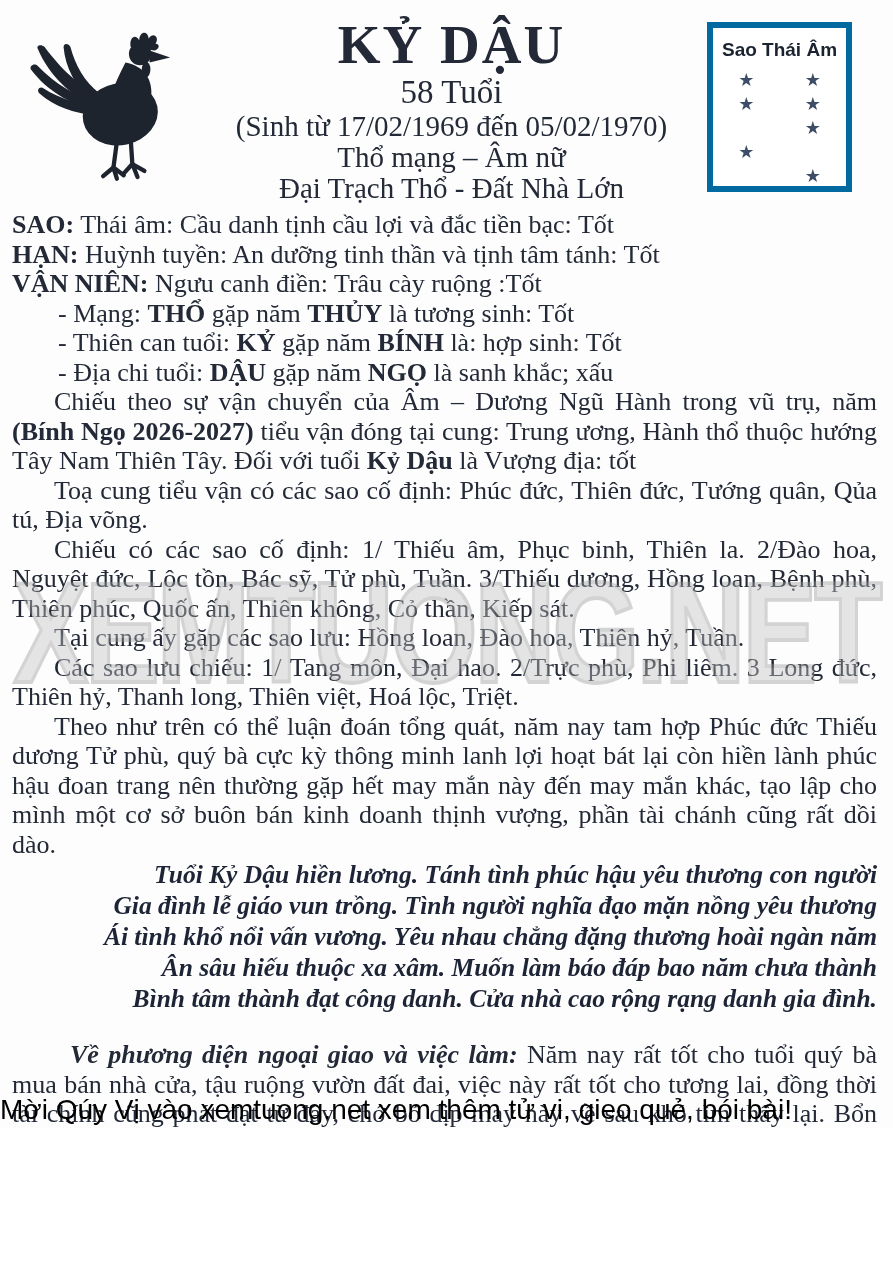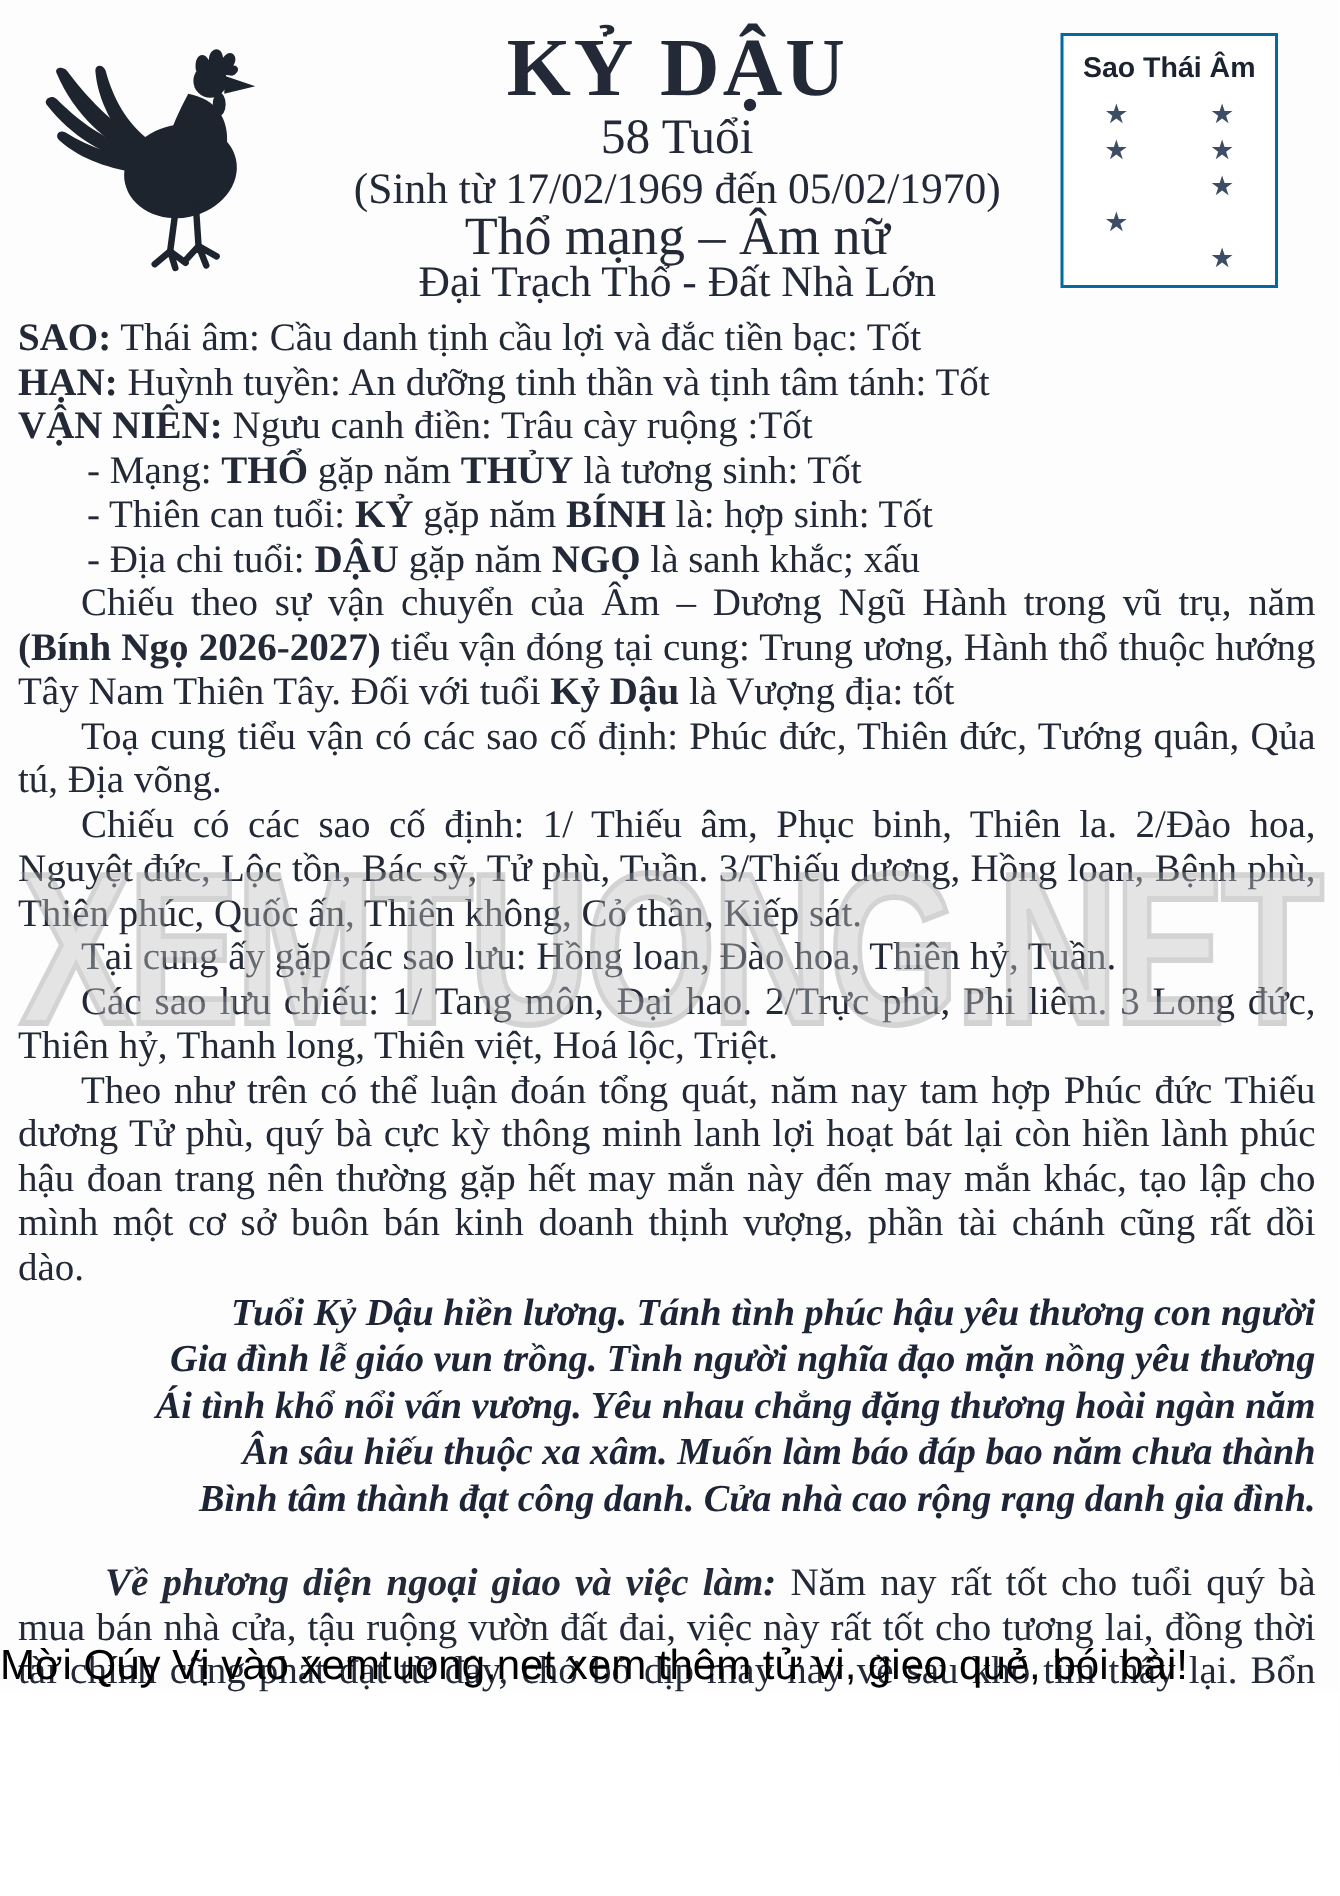--- a/index.html
+++ b/index.html
@@ -14,25 +14,25 @@
     background:var(--paper);
     font-family:"Liberation Serif", serif; color:var(--ink);
   }
   
   .header{position:relative; height:206px;}
   .rooster{position:absolute; left:24px; top:10px; width:172px; height:186px;}
   .titles{position:absolute; left:205px; right:195px; top:16px; text-align:center;}
   .title-main{font-size:55px; font-weight:bold; line-height:58px; letter-spacing:2px;}
   .title-age{font-size:33px; line-height:35px; margin-top:1px;}
   .title-birth{font-size:29px; line-height:32px;}
-  .title-mang{font-size:36px; line-height:31px;}
+  .title-mang{font-size:29px; line-height:31px;}
   .title-napam{font-size:29px; line-height:31px;}
   .star-box{
     position:absolute; right:41px; top:22px; width:145px; height:170px;
-    border:2px solid #0369a1; background:#fff; box-sizing:border-box; padding-top:11px;
+    border:6px solid #0369a1; background:#fff; box-sizing:border-box; padding-top:11px;
   }
   .star-box-title{
     text-align:center; font-family:"Liberation Sans", sans-serif;
     font-weight:bold; font-size:19px; color:#1c2330;
   }
   .star-grid{margin-top:9px; display:flex; flex-direction:column; gap:3px;}
   .star-row{display:flex; height:21px;}
   .star-cell{width:50%; text-align:center; font-size:18px; line-height:21px; color:var(--star);}
   
   .body{

